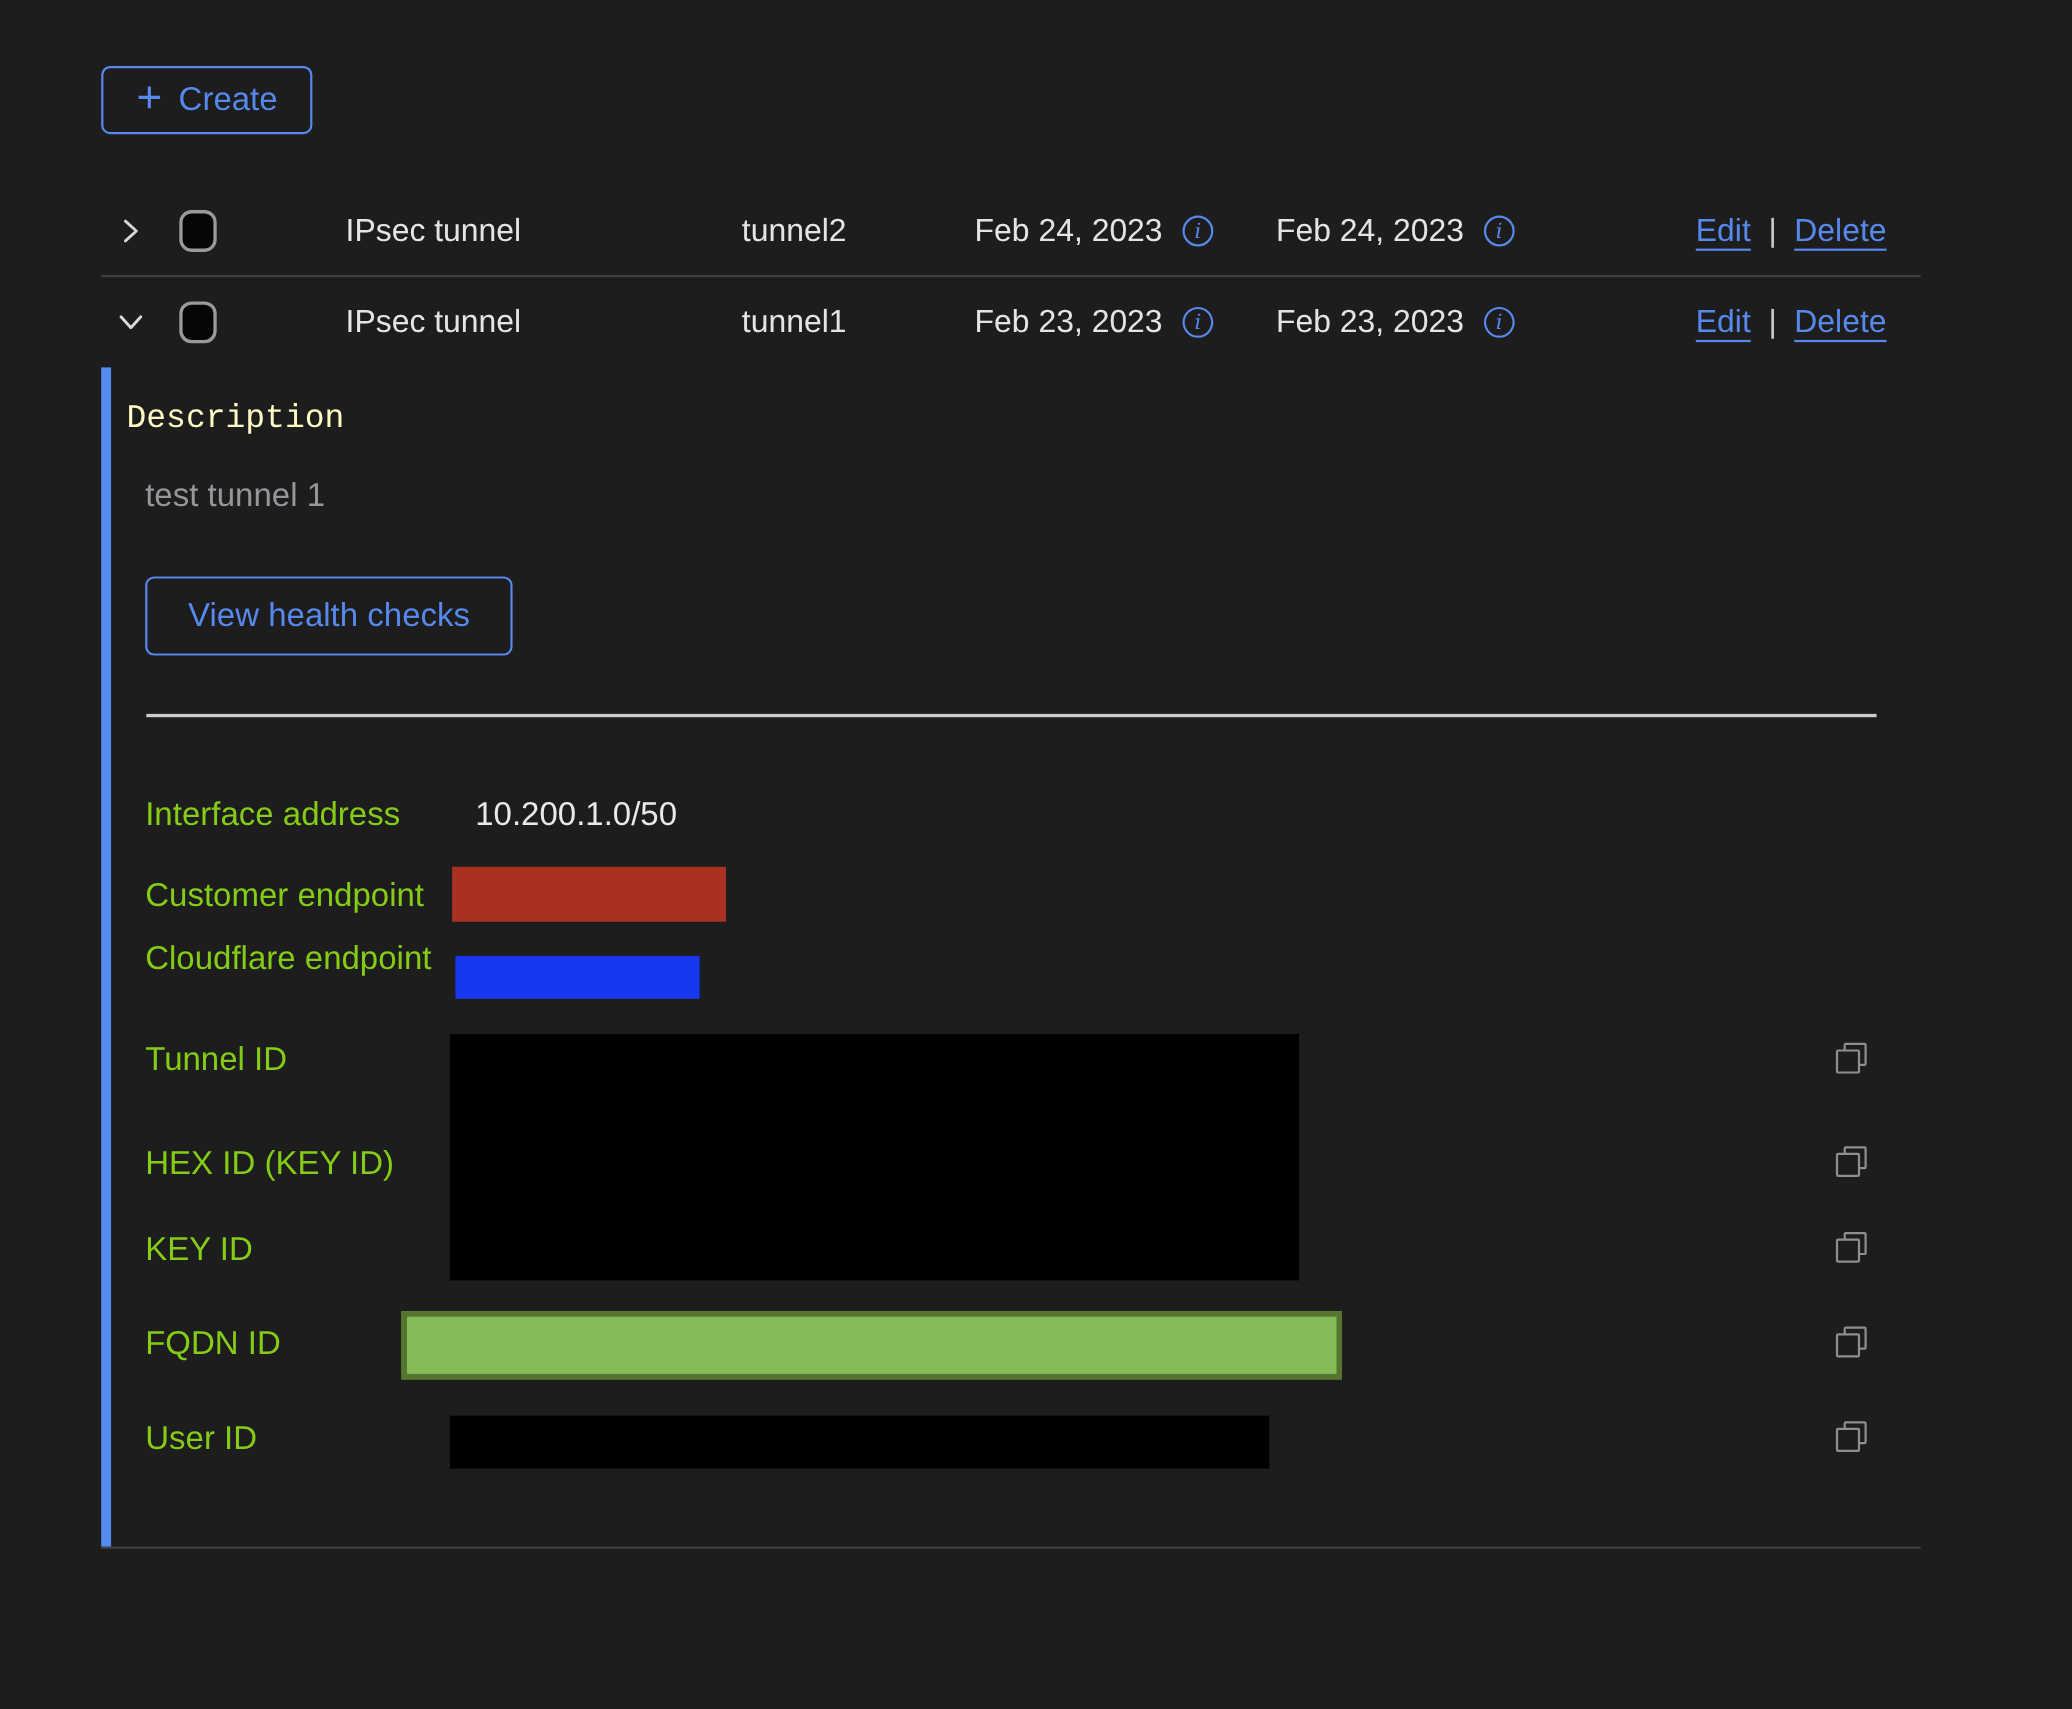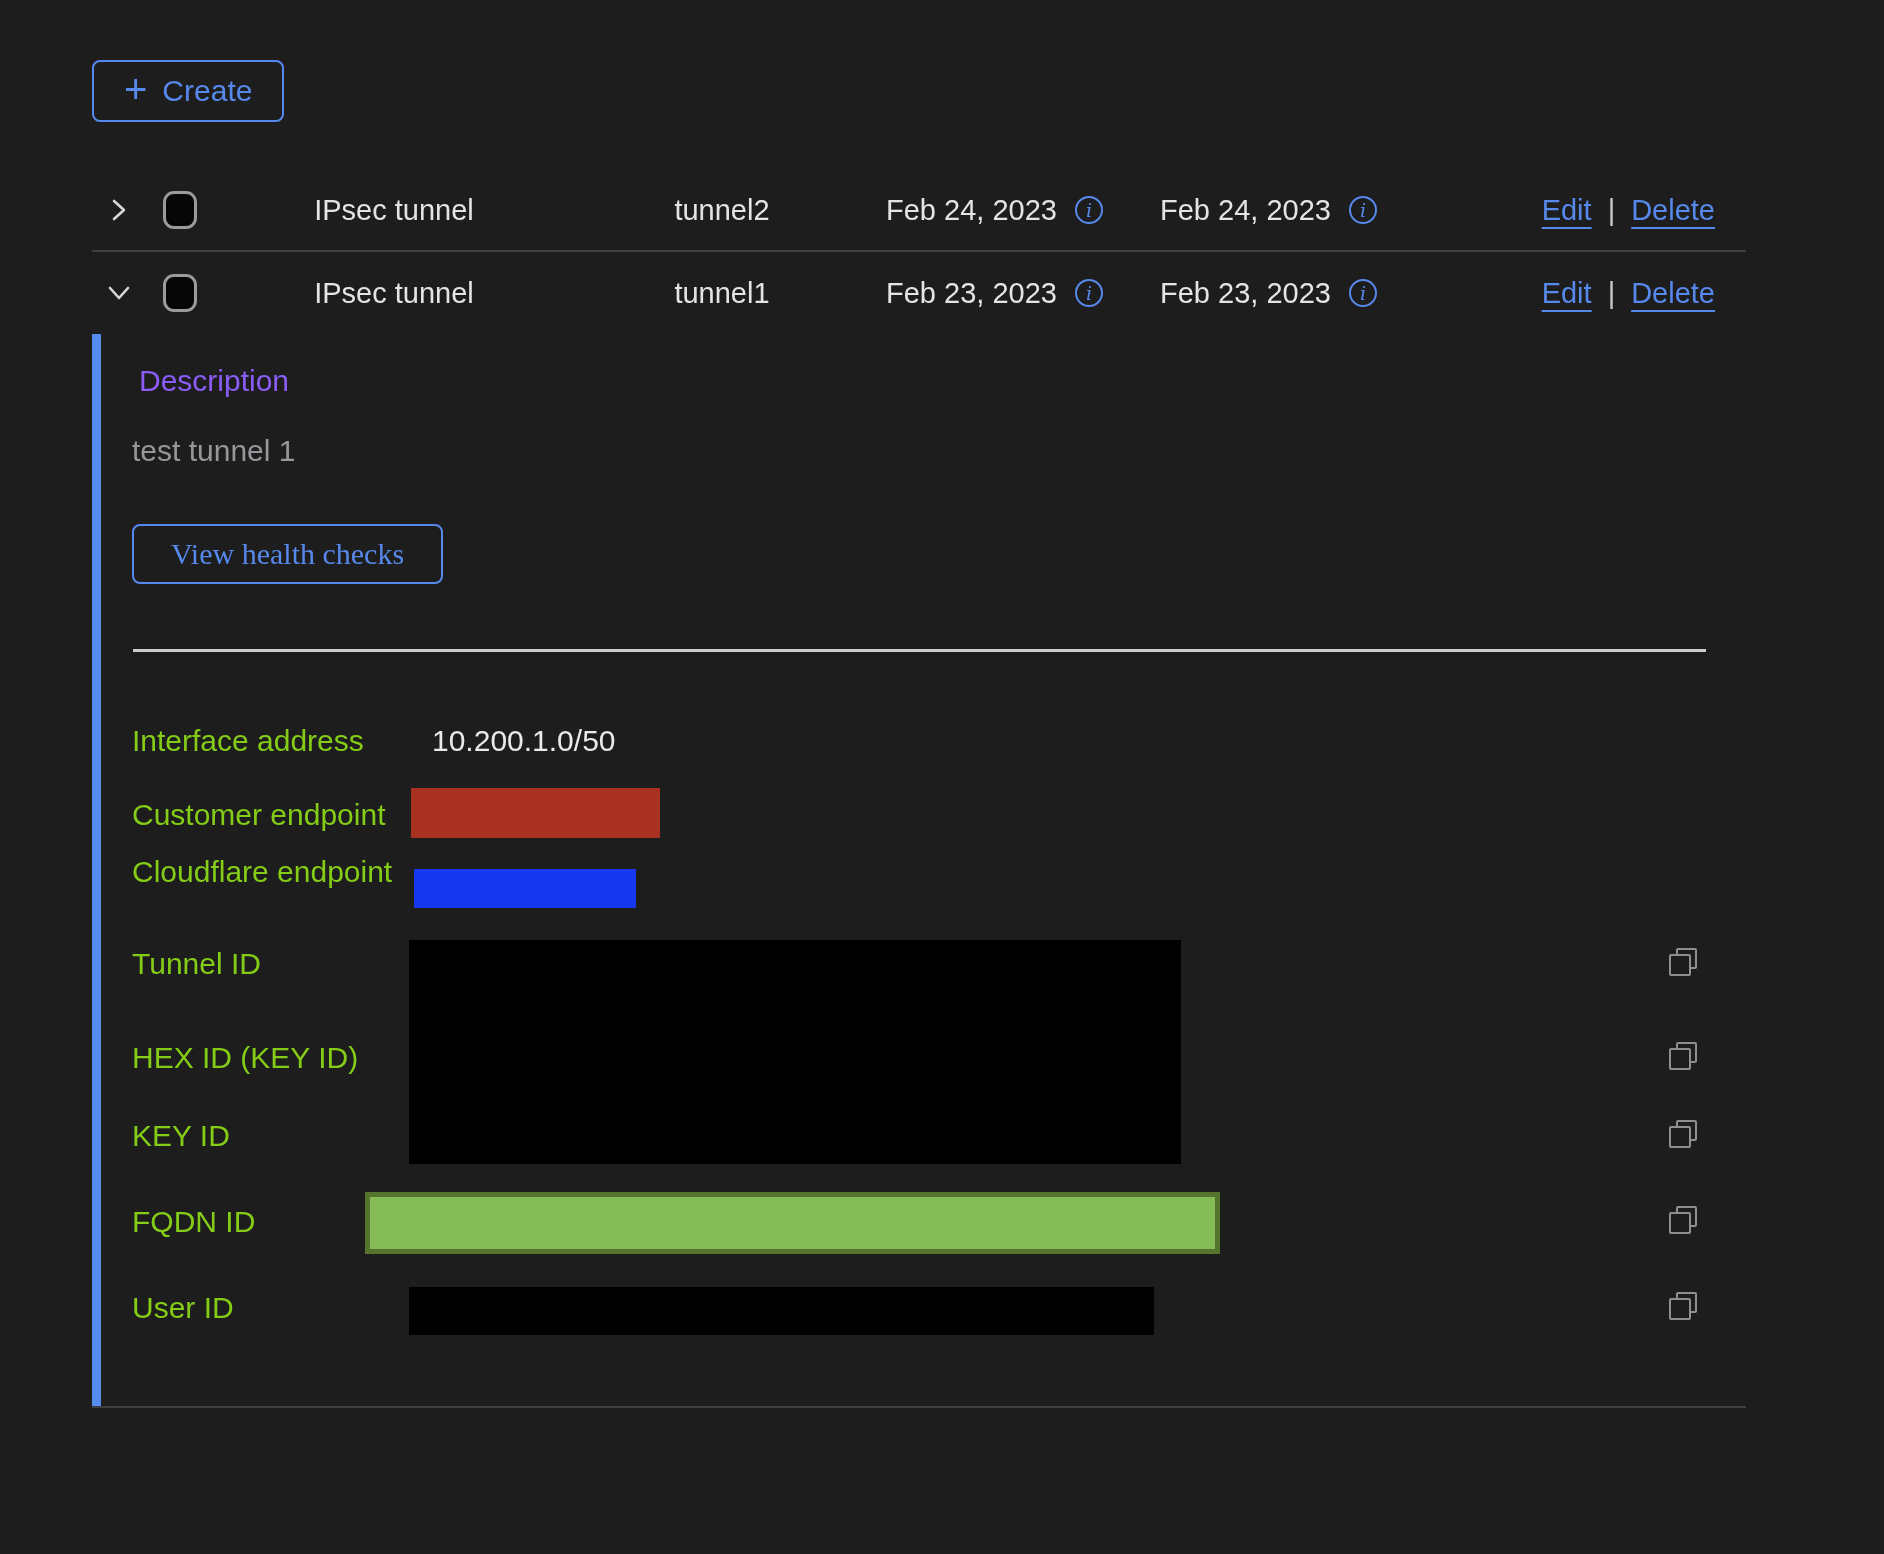--- a/index.html
+++ b/index.html
@@ -49,27 +49,27 @@
   .link {
     color:var(--accent,#5788eb); text-decoration:underline; text-underline-offset:7px;
     font-size:29px; cursor:pointer;
   }
   .sep { color:#c9c9cc; font-size:29px; }
 
   
   .expanded { position:relative; height:1074px; border-bottom:2px solid #3f3f42; font-size:30px; }
   .blue-bar { position:absolute; left:0; top:0; width:9px; height:100%; background:var(--expander-bar,#548cf0); }
 
-  .desc-label { position:absolute; left:47px; top:30px; color:#8b5cf6; font-weight:500; }
+  .desc-label { position:absolute; left:23px; top:30px; color:#fef9c3; font-weight:500;font-family:Liberation Mono, monospace; }
   .desc-value { position:absolute; left:40px; top:100px; color:#95979b; }
 
   .health-btn {
-    position:absolute; left:40px; top:190px; height:60px; padding:0 37px;
+    position:absolute; left:40px; top:190px; height:72px; padding:0 37px;
     background:transparent; border:2px solid var(--accent,#5788eb); border-radius:8px;
-    color:var(--accent,#5788eb); font-size:30px; font-family:Liberation Serif, serif; cursor:pointer;
+    color:var(--accent,#5788eb); font-size:30px; font-family:Liberation Sans, sans-serif; cursor:pointer;
     display:flex; align-items:center;
   }
 
   .divider { position:absolute; left:41px; top:315px; width:1573px; height:3px; background:#cdcdd0; }
 
   .dt-label { position:absolute; left:40px; color:#84cc16; white-space:nowrap; }
   .dt-value { position:absolute; left:340px; color:#e9e9eb; white-space:nowrap; }
 
   .redact { position:absolute; }
   .redact.red   { left:319px; top:454px; width:249px; height:50px; background:var(--redacted-red,#a93121); }

